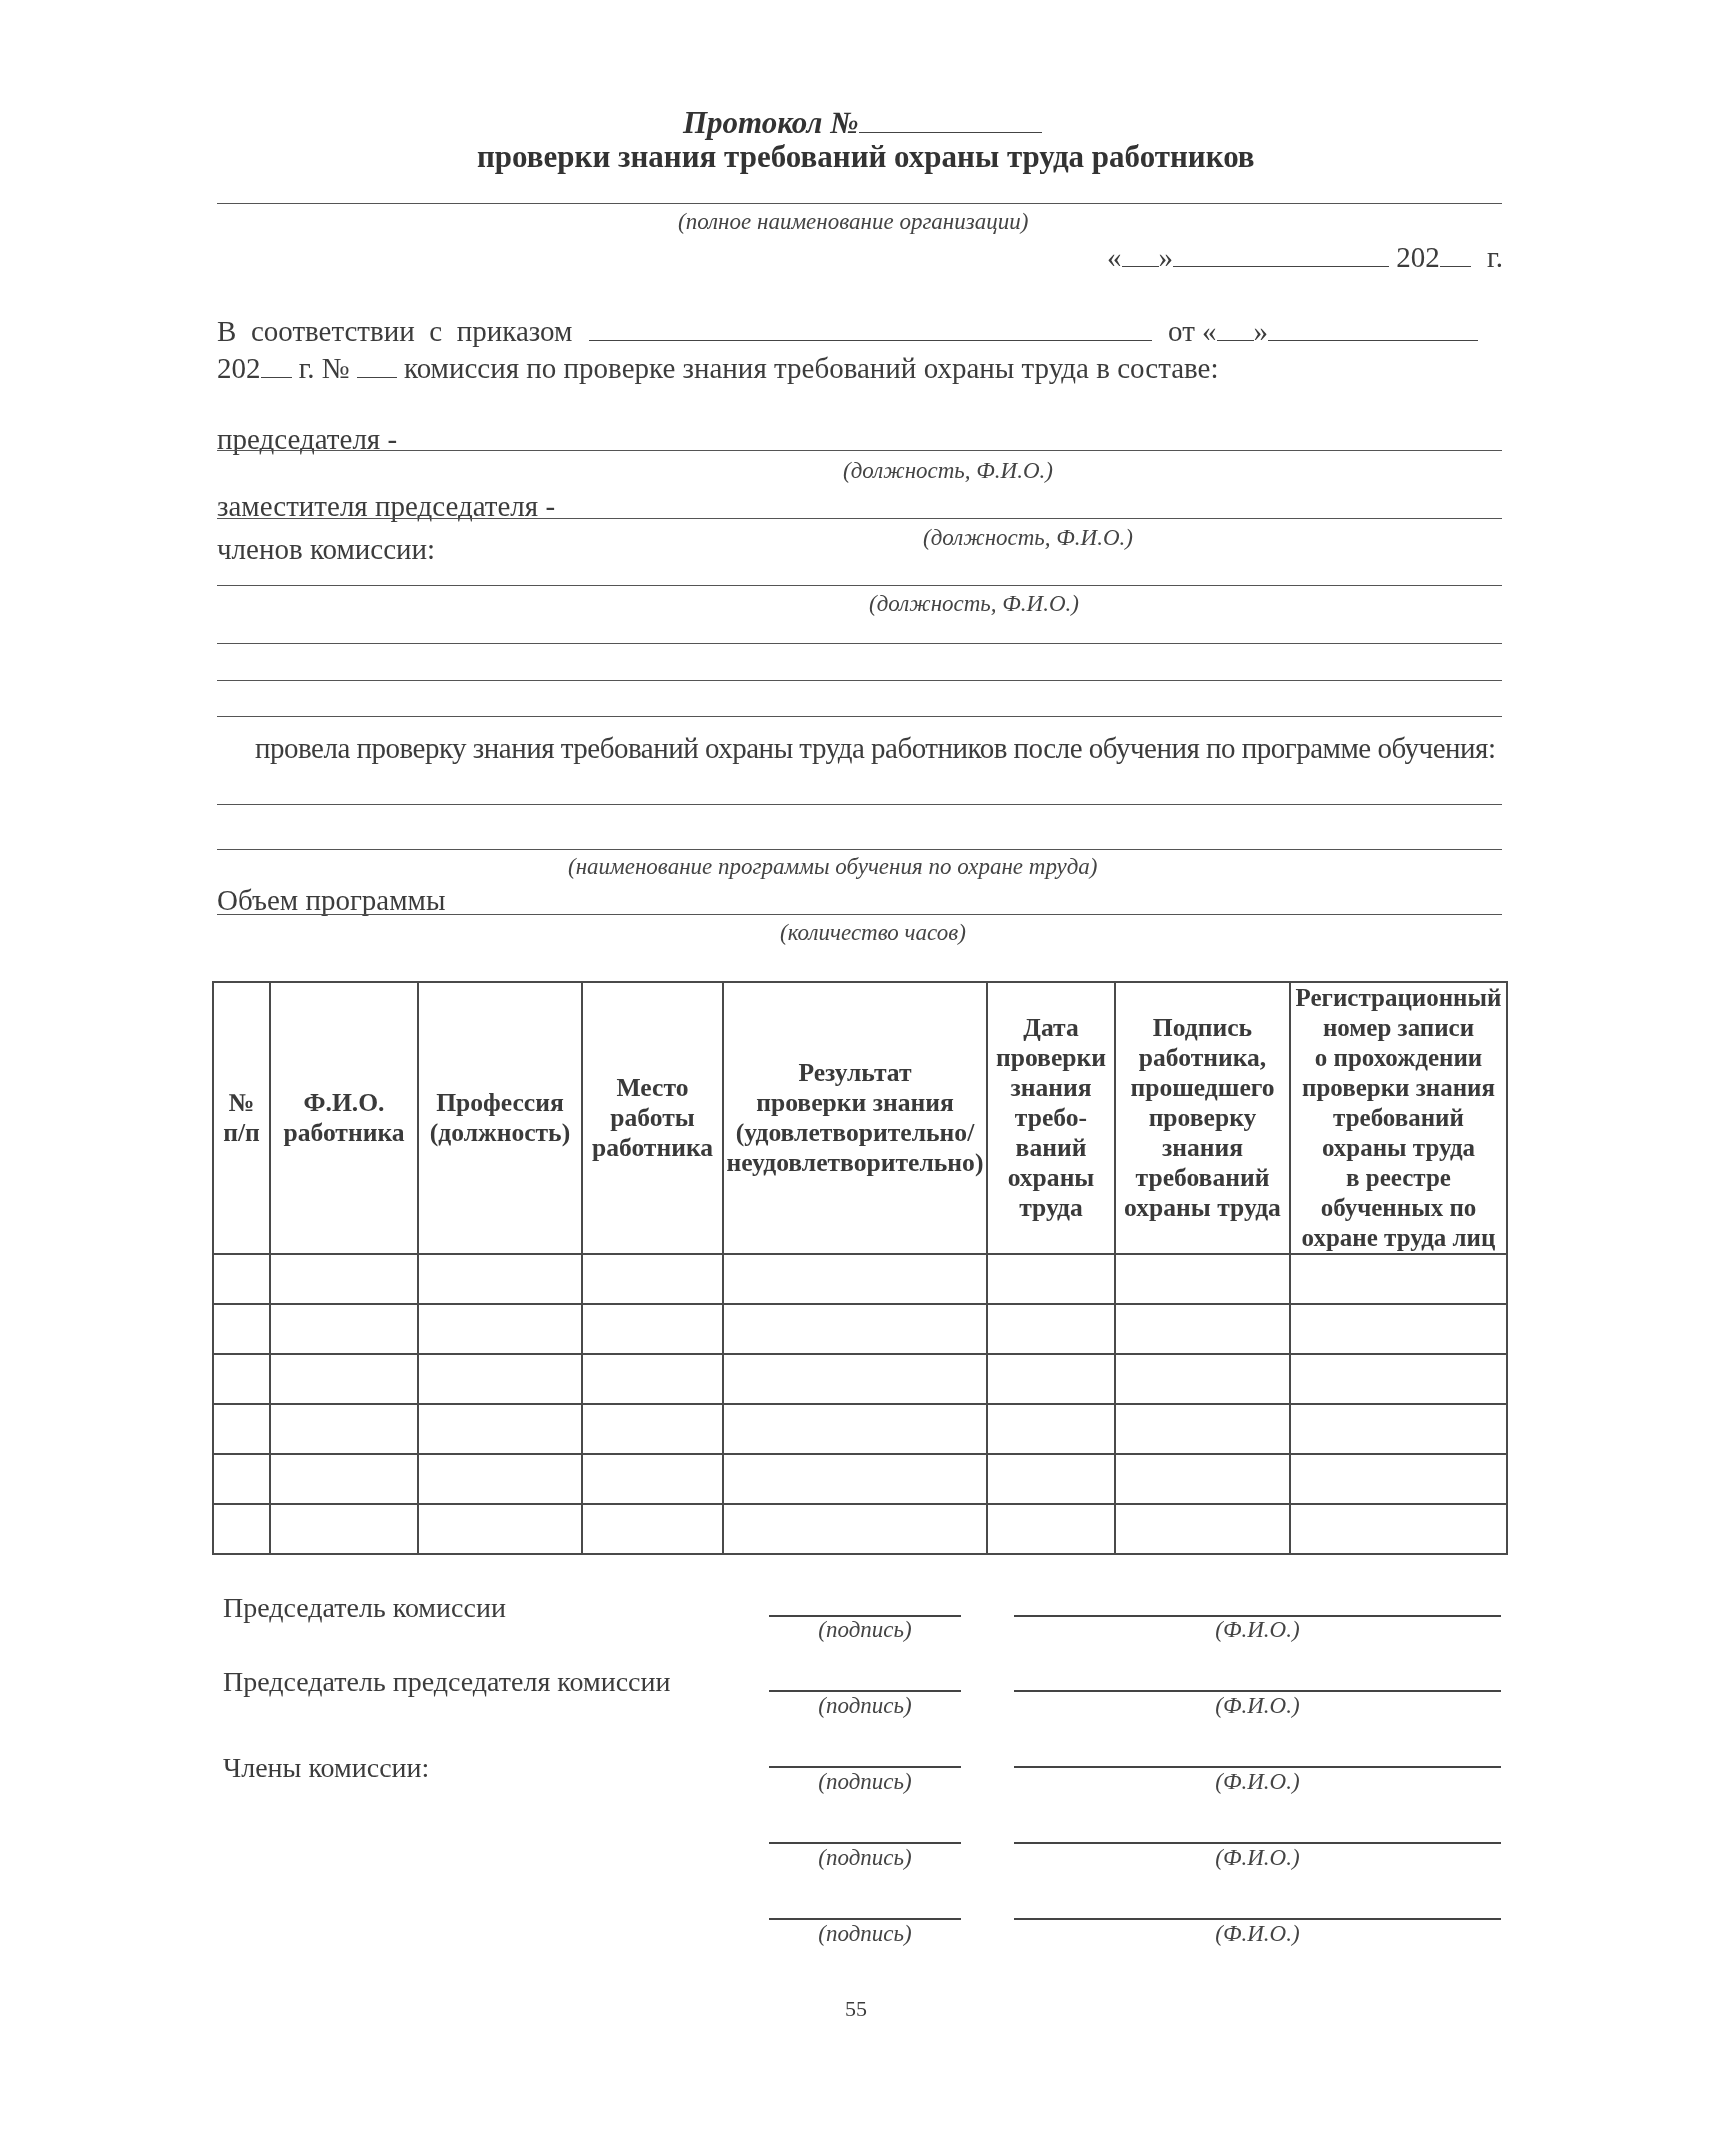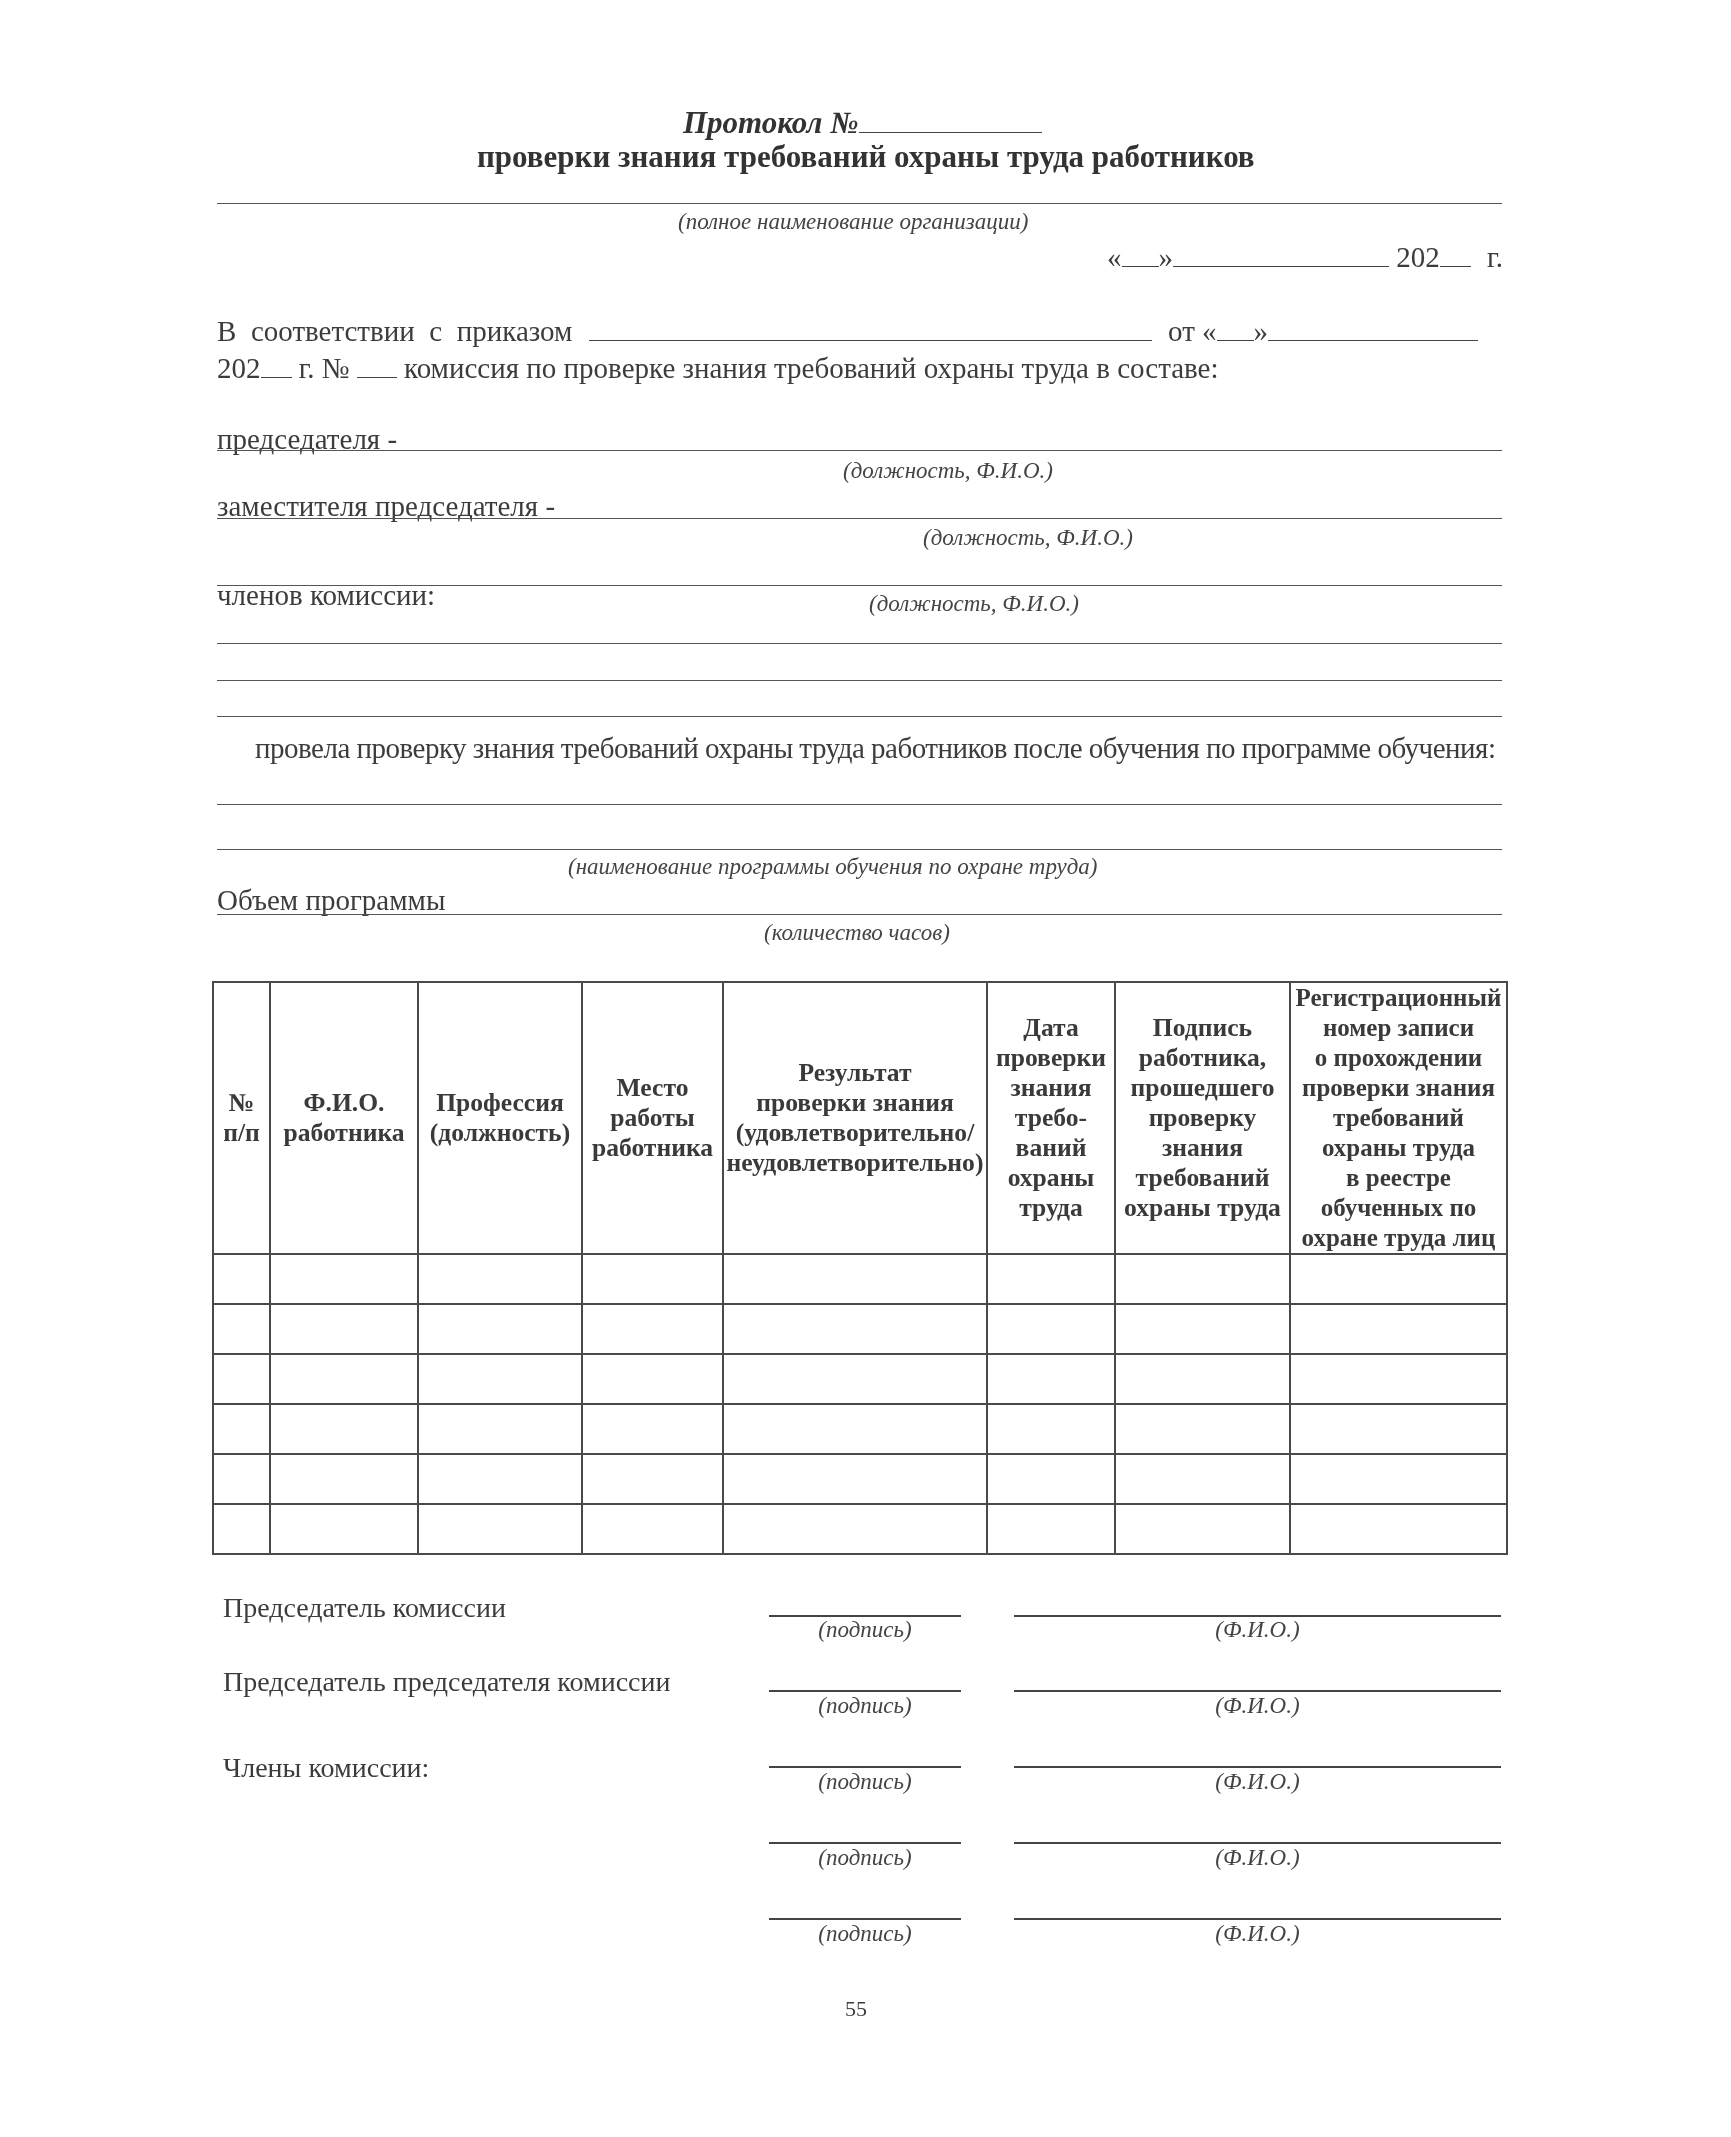--- a/index.html
+++ b/index.html
@@ -53,35 +53,35 @@
 </div>
 
 <div class="abs txt" style="left:217px; top:425px;">председателя -</div>
 <div class="hline" style="left:217px; width:1285px; top:450px;"></div>
 <div class="abs cap" style="left:843px; top:459px;">(должность, Ф.И.О.)</div>
 
 <div class="abs txt" style="left:217px; top:492px;">заместителя председателя -</div>
 <div class="hline" style="left:217px; width:1285px; top:518px;"></div>
 <div class="abs cap" style="left:923px; top:526px;">(должность, Ф.И.О.)</div>
 
-<div class="abs txt" style="left:217px; top:581px;">членов комиссии:</div>
+<div class="abs txt" style="left:217px; top:535px;">членов комиссии:</div>
 <div class="hline" style="left:217px; width:1285px; top:585px;"></div>
 <div class="abs cap" style="left:869px; top:592px;">(должность, Ф.И.О.)</div>
 <div class="hline" style="left:217px; width:1285px; top:643px;"></div>
 <div class="hline" style="left:217px; width:1285px; top:680px;"></div>
 <div class="hline" style="left:217px; width:1285px; top:716px;"></div>
 
 <div class="abs txt" style="left:217px; top:734px; letter-spacing:-0.5px;margin-left:38px;">провела проверку знания требований охраны труда работников после обучения по программе обучения:</div>
 <div class="hline" style="left:217px; width:1285px; top:804px;"></div>
 <div class="hline" style="left:217px; width:1285px; top:849px;"></div>
 <div class="abs cap" style="left:568px; top:855px;font-family:Liberation Serif, serif;">(наименование программы обучения по охране труда)</div>
 
 <div class="abs txt" style="left:217px; top:886px;">Объем программы</div>
 <div class="hline" style="left:217px; width:1285px; top:914px;"></div>
-<div class="abs cap" style="left:764px; top:921px;">(количество часов)</div>
+<div class="abs cap" style="left:780px; top:921px;">(количество часов)</div>
 
 <table class="grid">
   <colgroup>
     <col style="width:57px">
       <col style="width:148px">
       <col style="width:164px">
       <col style="width:141px">
     <col style="width:264px">
       <col style="width:128px">
       <col style="width:175px">

